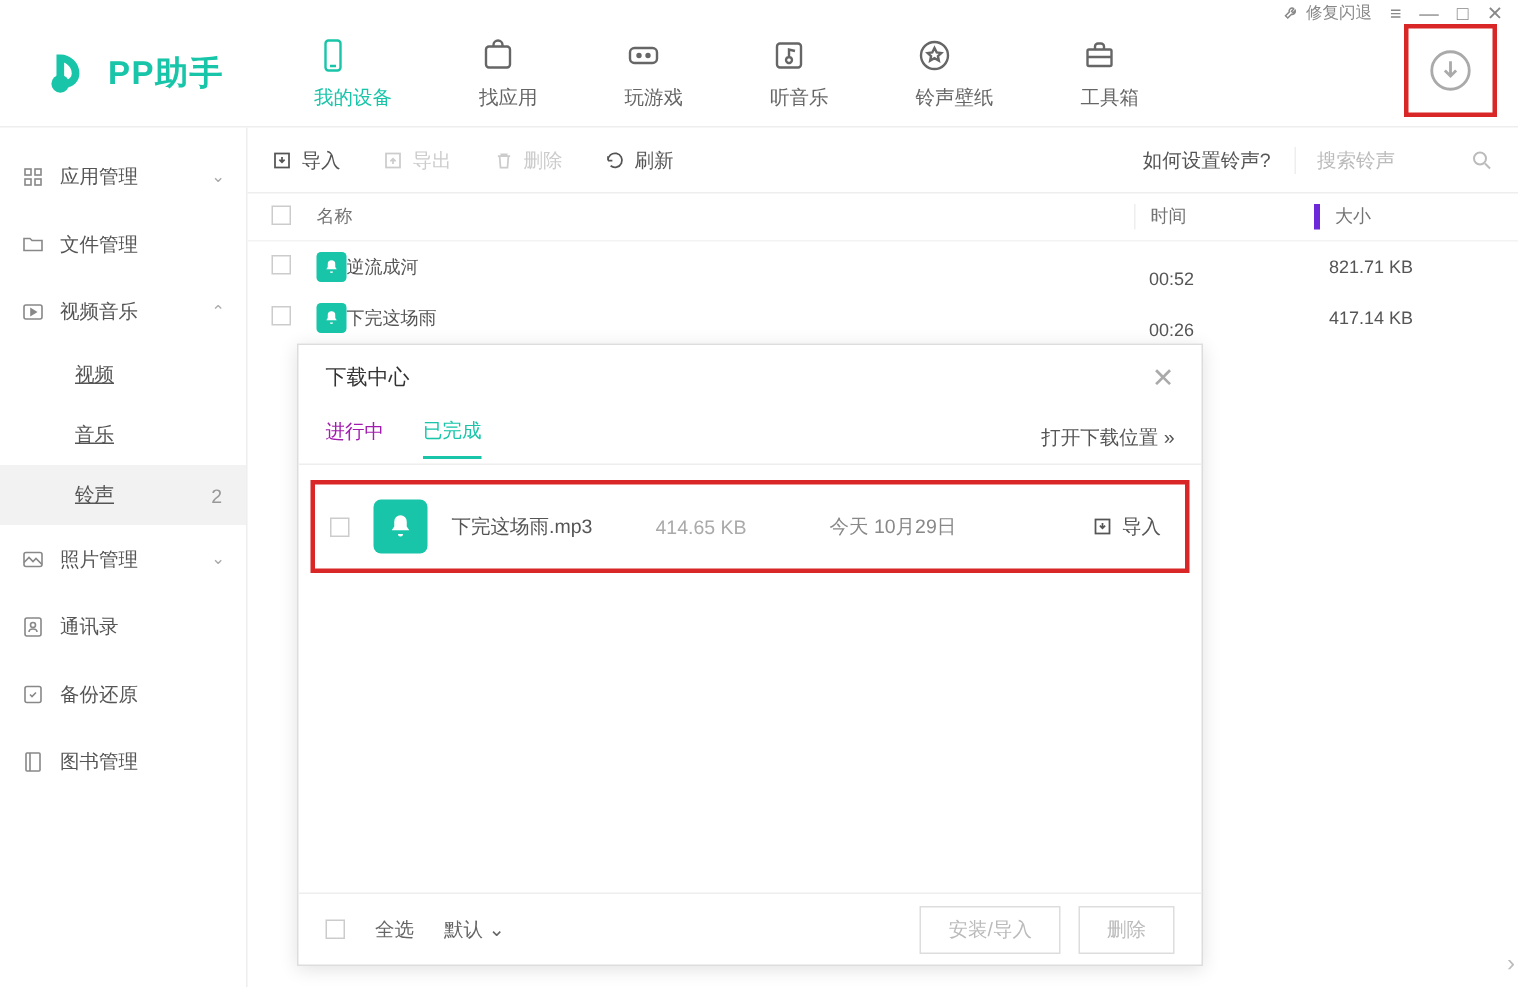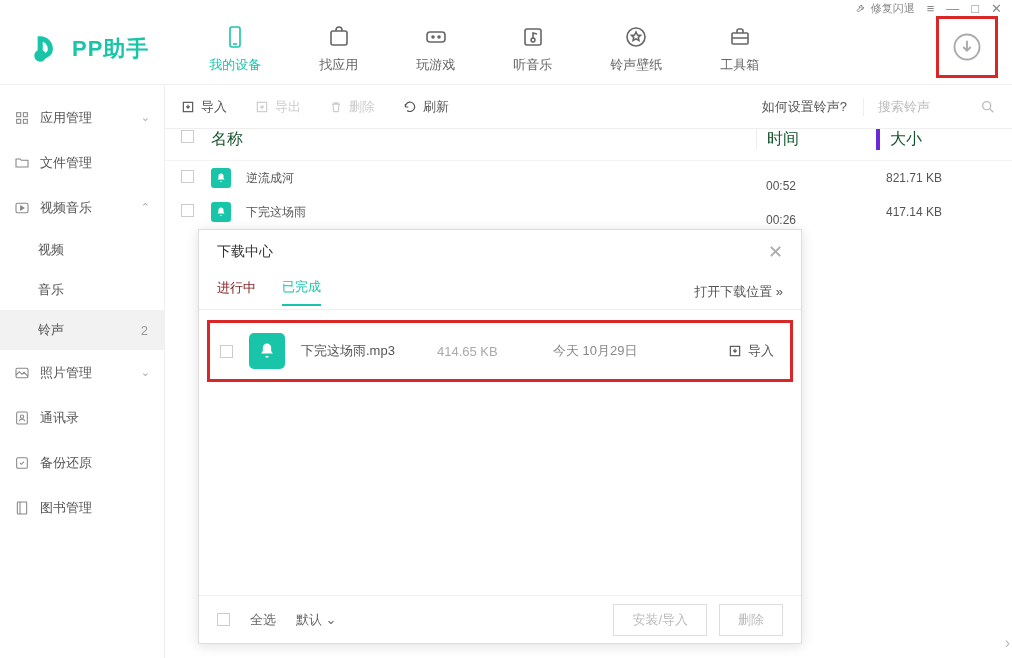--- a/index.html
+++ b/index.html
@@ -7,65 +7,65 @@
 
 .titlebar { height: 14px; display: flex; justify-content: flex-end; align-items: center; padding: 2px 10px 0 0; gap: 12px; color: #888; font-size: 11px; }
 .titlebar .repair { display: flex; align-items: center; gap: 4px; cursor: pointer; }
 .titlebar .win-controls { display: flex; gap: 12px; }
 .titlebar .win-controls span { cursor: pointer; font-size: 13px; }
 
 .header { height: 70px; display: flex; align-items: center; padding: 0 20px 0 30px; }
 .logo { display: flex; align-items: center; gap: 8px; }
 .logo-text { color: #18c5a9; font-size: 22px; font-weight: bold; letter-spacing: 1px; }
 .nav { display: flex; gap: 58px; margin-left: 60px; }
-.nav-item { display: flex; flex-direction: column; align-items: center; gap: 6px; cursor: pointer; color: #666; font-size: 13px; }
+.nav-item { display: flex; flex-direction: column; gap: 6px; cursor: pointer; color: #666; font-size: 13px; }
 .nav-item.active { color: #18c5a9; }
 .nav-item .icon { width: 26px; height: 26px; display: flex; align-items: center; justify-content: center; }
 .nav-item svg { stroke: #666; fill: none; }
 .nav-item.active svg { stroke: #18c5a9; }
 
 .download-circle { position: absolute; right: 14px; top: 16px; width: 62px; height: 62px; border: 3px solid #d92626; display: flex; align-items: center; justify-content: center; cursor: pointer; }
 .download-circle svg { stroke: #aaa; fill: none; }
 
 .body-area { display: flex; height: calc(100% - 84px); border-top: 1px solid #eee; }
 .sidebar { width: 165px; border-right: 1px solid #eee; padding-top: 10px; }
 .sidebar-item { height: 45px; display: flex; align-items: center; padding: 0 14px; gap: 10px; color: #555; font-size: 13px; cursor: pointer; position: relative; }
-.sidebar-item.sub { padding-left: 38px; height: 40px; }
+.sidebar-item.sub { padding-left: 50px; height: 40px; text-decoration: underline; }
 .sidebar-item.active { background: #f2f2f2; }
 .sidebar-item .badge { position: absolute; right: 16px; color: #999; }
 .sidebar-item .chevron { position: absolute; right: 14px; color: #aaa; font-size: 11px; }
 .sidebar-item svg { stroke: #888; fill: none; }
 
 .main { flex: 1; display: flex; flex-direction: column; position: relative; }
 .toolbar { height: 44px; display: flex; align-items: center; padding: 0 16px; border-bottom: 1px solid #eee; font-size: 13px; color: #555; gap: 28px; }
 .toolbar .tb-item { display: flex; align-items: center; gap: 6px; cursor: pointer; }
 .toolbar .tb-item.disabled { color: #ccc; }
 .toolbar .right { margin-left: auto; display: flex; gap: 16px; }
 .toolbar .search-box { border-left: 1px solid #eee; padding-left: 14px; color: #bbb; display: flex; align-items: center; gap: 50px; }
 
-.list-header { height: 32px; display: flex; align-items: flex-start; padding: 0 16px; font-size: 16px; color: #14532d; border-bottom: 1px solid #f3f3f3; }
+.list-header { height: 32px; display: flex; align-items: center; padding: 0 16px; font-size: 12px; color: #737373; border-bottom: 1px solid #f3f3f3; }
 .list-header .col-check { width: 30px; }
 .list-header .col-name { flex: 1; }
 .list-header .col-time { width: 120px; border-left: 1px solid #eee; padding-left: 10px; }
 .list-header .col-size { width: 120px; border-left: 4px solid #6d28d9; padding-left: 10px; }
 
 .list-row { height: 34px; display: flex; align-items: center; padding: 0 16px; font-size: 12px; color: #555; }
 .list-row .col-check { width: 30px; }
-.list-row .col-name { flex: 1; display: flex; align-items: center; gap: 15px; }
+.list-row .col-name { flex: 1; display: flex; align-items: center; gap: 0; }
 .list-row .col-time { width: 120px; padding-left: 10px; margin-top: 16px; }
 .list-row .col-size { width: 120px; padding-left: 10px; }
 .list-row .ringtone-icon { width: 20px; height: 20px; background: #18c5a9; border-radius: 3px; display: flex; align-items: center; justify-content: center; }
 
 .checkbox { width: 13px; height: 13px; border: 1px solid #ccc; display: inline-block; background: #fff; }
 
 .modal { position: absolute; left: 198px; top: 229px; width: 604px; height: 415px; background: #fff; border: 1px solid #ddd; box-shadow: 0 2px 12px rgba(0,0,0,0.12); display: flex; flex-direction: column; }
 .modal-header { height: 44px; display: flex; align-items: center; padding: 0 18px; font-size: 14px; color: #333; }
 .modal-header .close { margin-left: auto; color: #aaa; font-size: 18px; cursor: pointer; }
 .modal-tabs { height: 36px; display: flex; align-items: center; padding: 0 18px; font-size: 13px; border-bottom: 1px solid #eee; }
-.modal-tabs .tab { margin-right: 26px; cursor: pointer; color: #7f1d1d; padding-bottom: 8px; }
+.modal-tabs .tab { margin-right: 26px; cursor: pointer; color: #a21caf; padding-bottom: 8px; }
 .modal-tabs .tab.active { color: #18c5a9; border-bottom: 2px solid #18c5a9; }
 .modal-tabs .open-loc { margin-left: auto; color: #555; cursor: pointer; }
 .modal-body { flex: 1; padding: 10px 8px; overflow: auto; }
 .dl-row-wrap { border: 3px solid #d92626; padding: 6px 6px; }
 .dl-row { display: flex; align-items: center; gap: 16px; font-size: 13px; color: #555; height: 44px; justify-content: flex-end; }
 .dl-row .chk { margin-left: 4px; }
 .dl-row .bell { width: 36px; height: 36px; background: #18c5a9; border-radius: 5px; display: flex; align-items: center; justify-content: center; }
 .dl-row .fname { width: 120px; }
 .dl-row .fsize { width: 100px; color: #aaa; }
 .dl-row .fdate { width: 120px; color: #888; }

